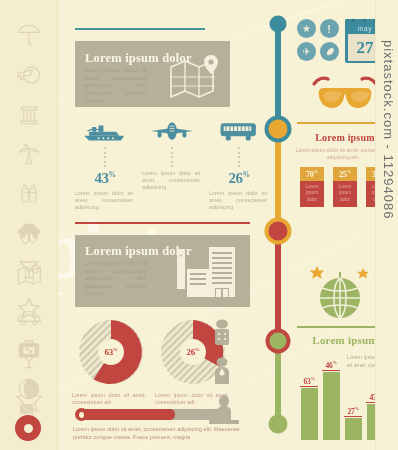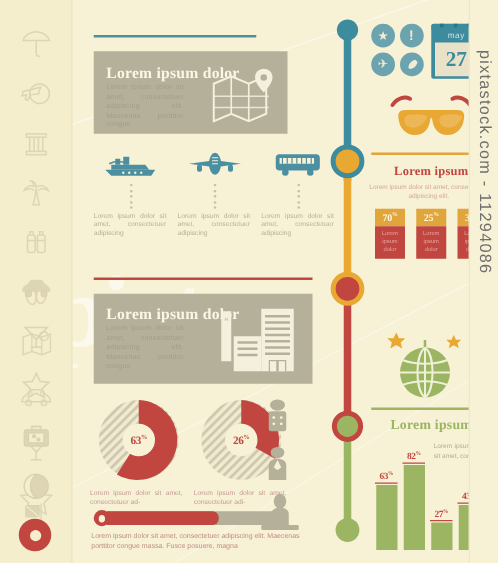--- a/index.html
+++ b/index.html
@@ -285,20 +285,23 @@
           <path d="M8 14c6-3 12-3 18 0" stroke="#4b8fa0" stroke-width="1.6" fill="none"></path>
         </svg>
       </div>
       <div class="dots">
         <div class="dot"></div>
           <div class="dot"></div>
           <div class="dot"></div>
           <div class="dot"></div>
           <div class="dot"></div>
       </div>
+      <div class="pct">
+        <span>43</span><span class="s">%</span>
+      </div>
       <div class="cap2">Lorem ipsum dolor sit amet, consectetuer adipiscing</div>
     </div>
 
     <div class="trans" style="left:85px;top:118px;width:60px">
       <div class="ico" style="height:26px;display:flex;align-items:flex-end;justify-content:center">
         <svg viewBox="0 0 60 28" style="width:48px;height:26px">
           <ellipse cx="30" cy="14" rx="6" ry="11" fill="#4b8fa0"></ellipse>
           <path d="M4 14l22-3v6z" fill="#4b8fa0"></path>
             <path d="M56 14l-22-3v6z" fill="#4b8fa0"></path>
           <rect x="12" y="15" width="5" height="7" rx="2" fill="#4b8fa0"></rect>
@@ -325,20 +328,23 @@
           <circle cx="16" cy="23" r="3.4" fill="#4b8fa0"></circle>
             <circle cx="42" cy="23" r="3.4" fill="#4b8fa0"></circle>
         </svg>
       </div>
       <div class="dots">
         <div class="dot"></div>
           <div class="dot"></div>
           <div class="dot"></div>
           <div class="dot"></div>
           <div class="dot"></div>
+      </div>
+      <div class="pct">
+        <span>26</span><span class="s">%</span>
       </div>
       <div class="cap2">Lorem ipsum dolor sit amet, consectetuer adipiscing</div>
     </div>
 
     <div style="position:absolute;left:18px;top:222px;width:175px;height:1.6px;background:#c0463f"></div>
 
     <div class="card" style="left:18px;top:235px;width:175px;height:72px">
       <div class="ttl" style="position:absolute;left:10px;top:9px">Lorem ipsum dolor</div>
       <div class="body" style="position:absolute;left:10px;top:25px">Lorem ipsum dolor sit amet, consectetuer adipiscing elit. Maecenas porttitor congue</div>
       <svg style="position:absolute;left:100px;top:8px;width:68px;height:58px" viewBox="0 0 68 58">
@@ -534,21 +540,21 @@
       <div class="gbar" style="left:6px;top:56px;height:52px"></div>
       <div class="gbar" style="left:28px;top:40px;height:68px"></div>
       <div class="gbar" style="left:50px;top:86px;height:22px"></div>
       <div class="gbar" style="left:72px;top:72px;height:36px"></div>
 
       <div class="gtag" style="left:3px;top:44px">
         <span>63</span><span class="s">%</span>
         <div class="underline"></div>
       </div>
       <div class="gtag" style="left:25px;top:28px">
-        <span>82</span><span class="s">%</span>
+        <span>46</span><span class="s">%</span>
         <div class="underline"></div>
       </div>
       <div class="gtag" style="left:47px;top:74px">
         <span>27</span><span class="s">%</span>
         <div class="underline"></div>
       </div>
       <div class="gtag" style="left:69px;top:60px">
         <span>43</span><span class="s">%</span>
         <div class="underline"></div>
       </div>

